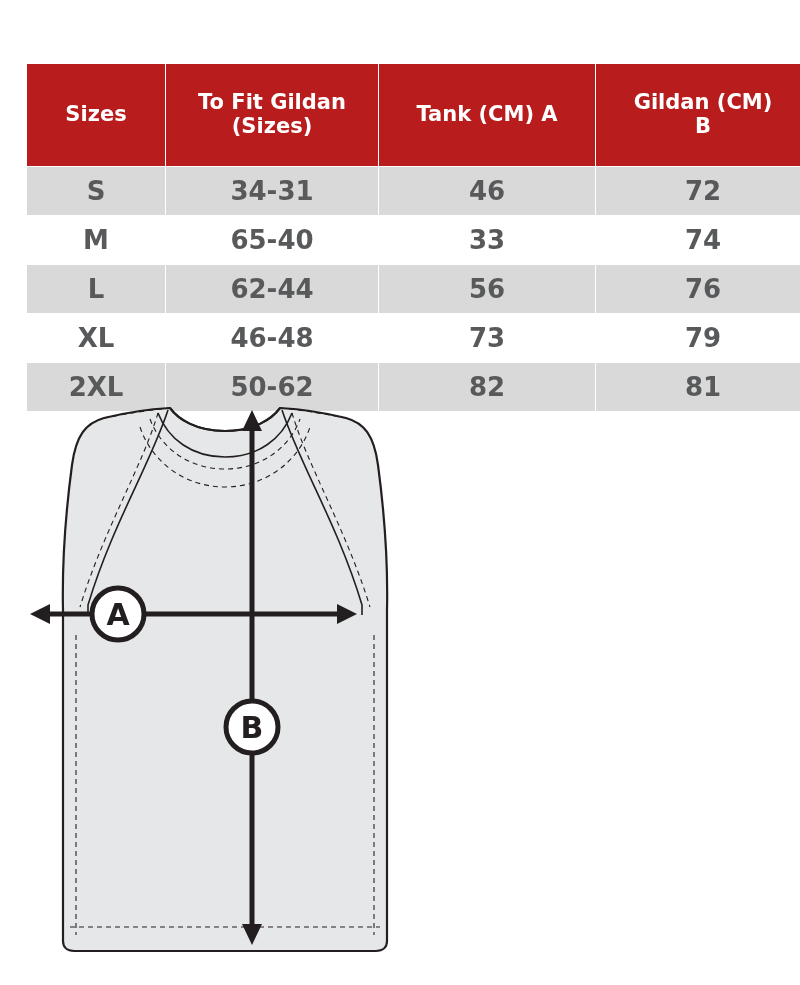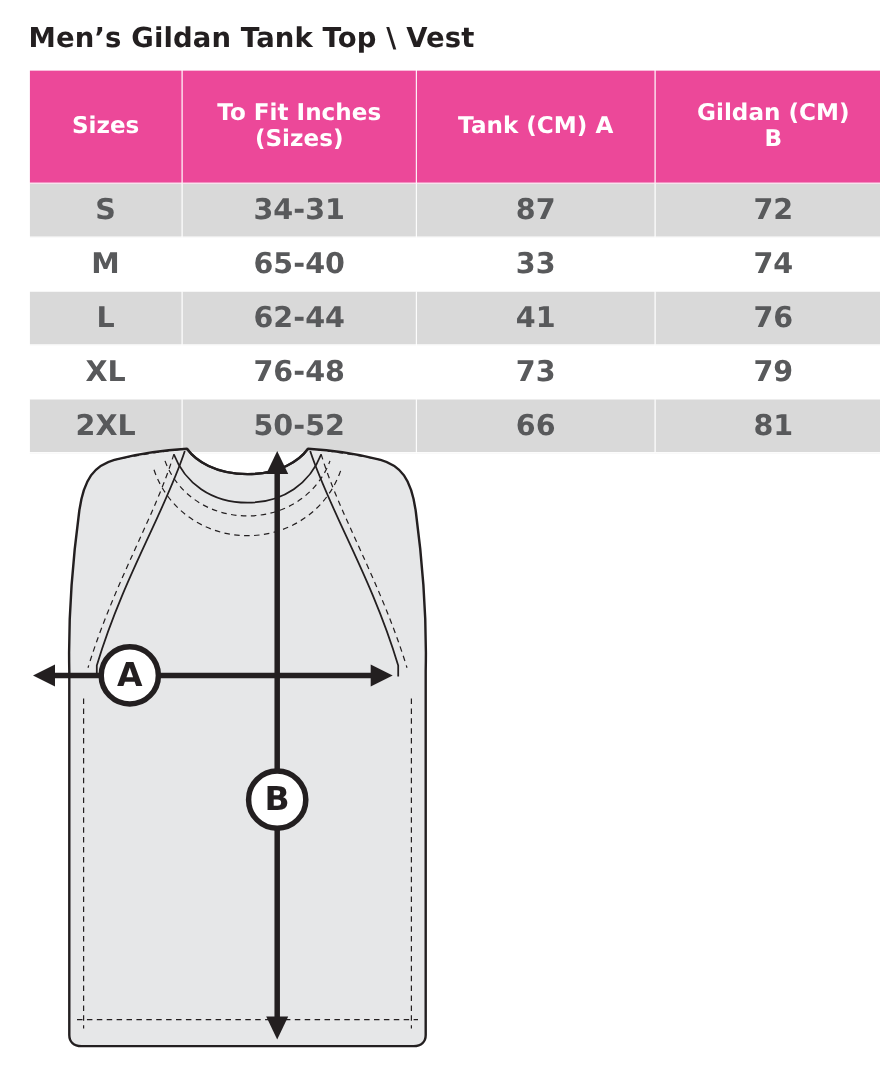--- a/index.html
+++ b/index.html
@@ -32,21 +32,21 @@
   }
   table.size-chart {
     position: absolute;
     left: 26px;
     top: 63px;
     width: 748px;
     border-collapse: collapse;
     table-layout: fixed;
   }
   table.size-chart th {
-    background: #ec4899;
+    background: #b91c1c;
     color: #ffffff;
     font-size: 21px;
     font-weight: bold;
     text-align: center;
     vertical-align: middle;
     height: 98px;
     padding: 2px 4px;
     border: 1px solid #ffffff;
     line-height: 1.12;
   }
@@ -80,70 +80,69 @@
   }
   .diagram svg {
     display: block;
   }
 </style>
 </head>
 <body>
 
 <div class="page">
 
-  <div class="title">Men’s Gildan Tank Top \ Vest</div>
 
   <table class="size-chart">
     <thead>
       <tr>
         <th class="col-size">
           <span>Sizes</span>
         </th>
         <th class="col-chest">
-          <span>To Fit Inches</span><br>
+          <span>To Fit Gildan</span><br>
           <span>(Sizes)</span>
         </th>
         <th class="col-width">
           <span>Tank (CM) A</span>
         </th>
         <th class="col-length">
           <span>Gildan  (CM)</span><br>
           <span>B</span>
         </th>
       </tr>
     </thead>
     <tbody>
       <tr class="row-odd">
         <td>S</td>
         <td>34-31</td>
-        <td>87</td>
+        <td>46</td>
         <td>72</td>
       </tr>
       <tr class="row-even">
         <td>M</td>
         <td>65-40</td>
         <td>33</td>
         <td>74</td>
       </tr>
       <tr class="row-odd">
         <td>L</td>
         <td>62-44</td>
-        <td>41</td>
+        <td>56</td>
         <td>76</td>
       </tr>
       <tr class="row-even">
         <td>XL</td>
-        <td>76-48</td>
+        <td>46-48</td>
         <td>73</td>
         <td>79</td>
       </tr>
       <tr class="row-odd">
         <td>2XL</td>
-        <td>50-52</td>
-        <td>66</td>
+        <td>50-62</td>
+        <td>82</td>
         <td>81</td>
       </tr>
     </tbody>
   </table>
 
   <div class="diagram">
     <svg width="800" height="580" viewBox="0 0 800 580" xmlns="http://www.w3.org/2000/svg">
 
       <g>
         <path d="M 63 205

